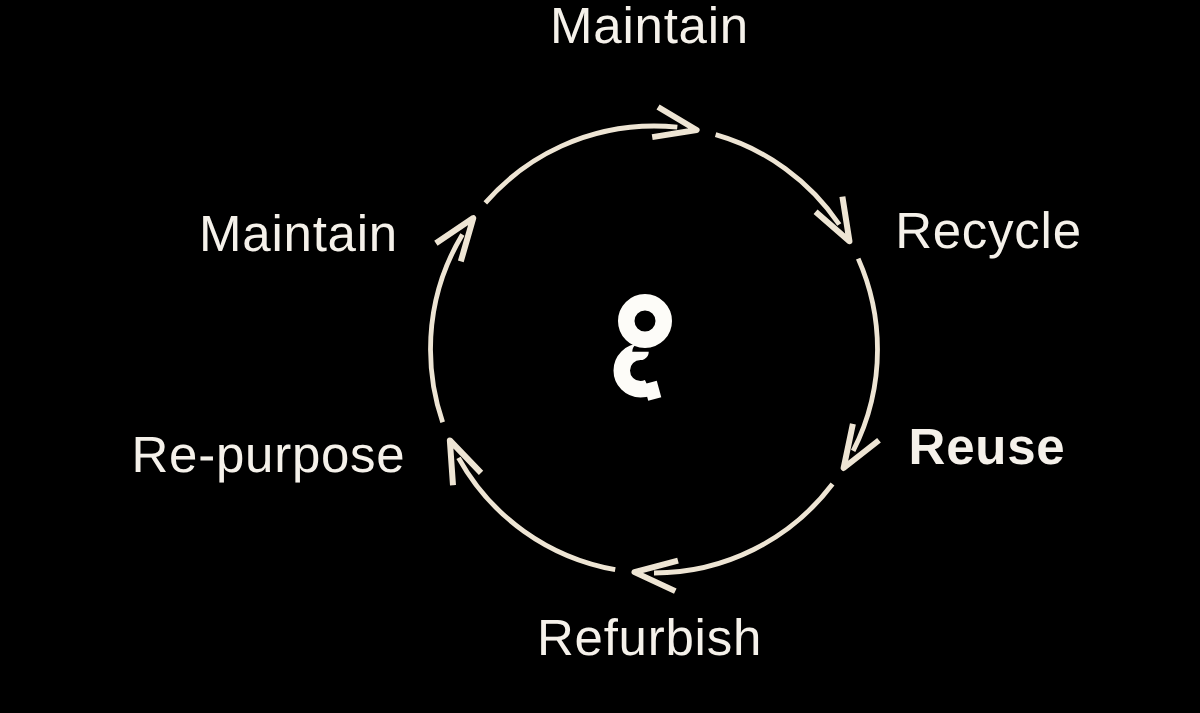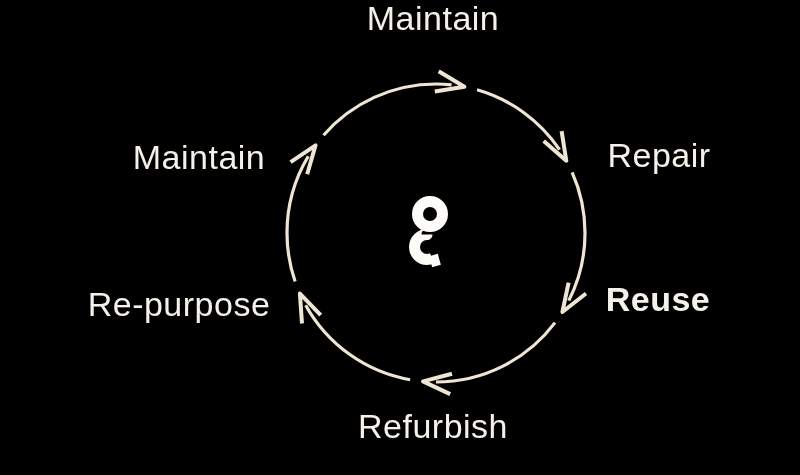--- a/index.html
+++ b/index.html
@@ -58,19 +58,19 @@
       </g>
 
     <g id="logo">
       <circle cx="430" cy="214" r="12.5" fill="none" stroke-width="11" stroke="#FDFCF8"></circle>
       <circle cx="427" cy="247" r="12.5" fill="none" stroke-width="11" pathLength="360" stroke-dasharray="0 65 205 90" stroke-linecap="butt" stroke="#FDFCF8"></circle>
       <line x1="433.5" y1="255" x2="436.5" y2="266" stroke-width="9" stroke-linecap="butt" stroke="#FDFCF8"></line>
     </g>
   </svg>
 
   <div class="stage-label pos-top" style="color: rgb(245, 241, 234);">Maintain</div>
-  <div class="stage-label pos-upper-right" style="color: rgb(245, 241, 234);">Repair</div>
+  <div class="stage-label pos-upper-right" style="color: rgb(245, 241, 234);">Recycle</div>
   <div class="stage-label pos-lower-right" style="color: rgb(245, 241, 234); font-weight: bold;">Reuse</div>
   <div class="stage-label pos-bottom" style="color: rgb(245, 241, 234);">Refurbish</div>
   <div class="stage-label pos-lower-left" style="color: rgb(245, 241, 234);">Re-purpose</div>
   <div class="stage-label pos-upper-left" style="color: rgb(245, 241, 234);">Maintain</div>
 
 </div>
 
 </body></html>

